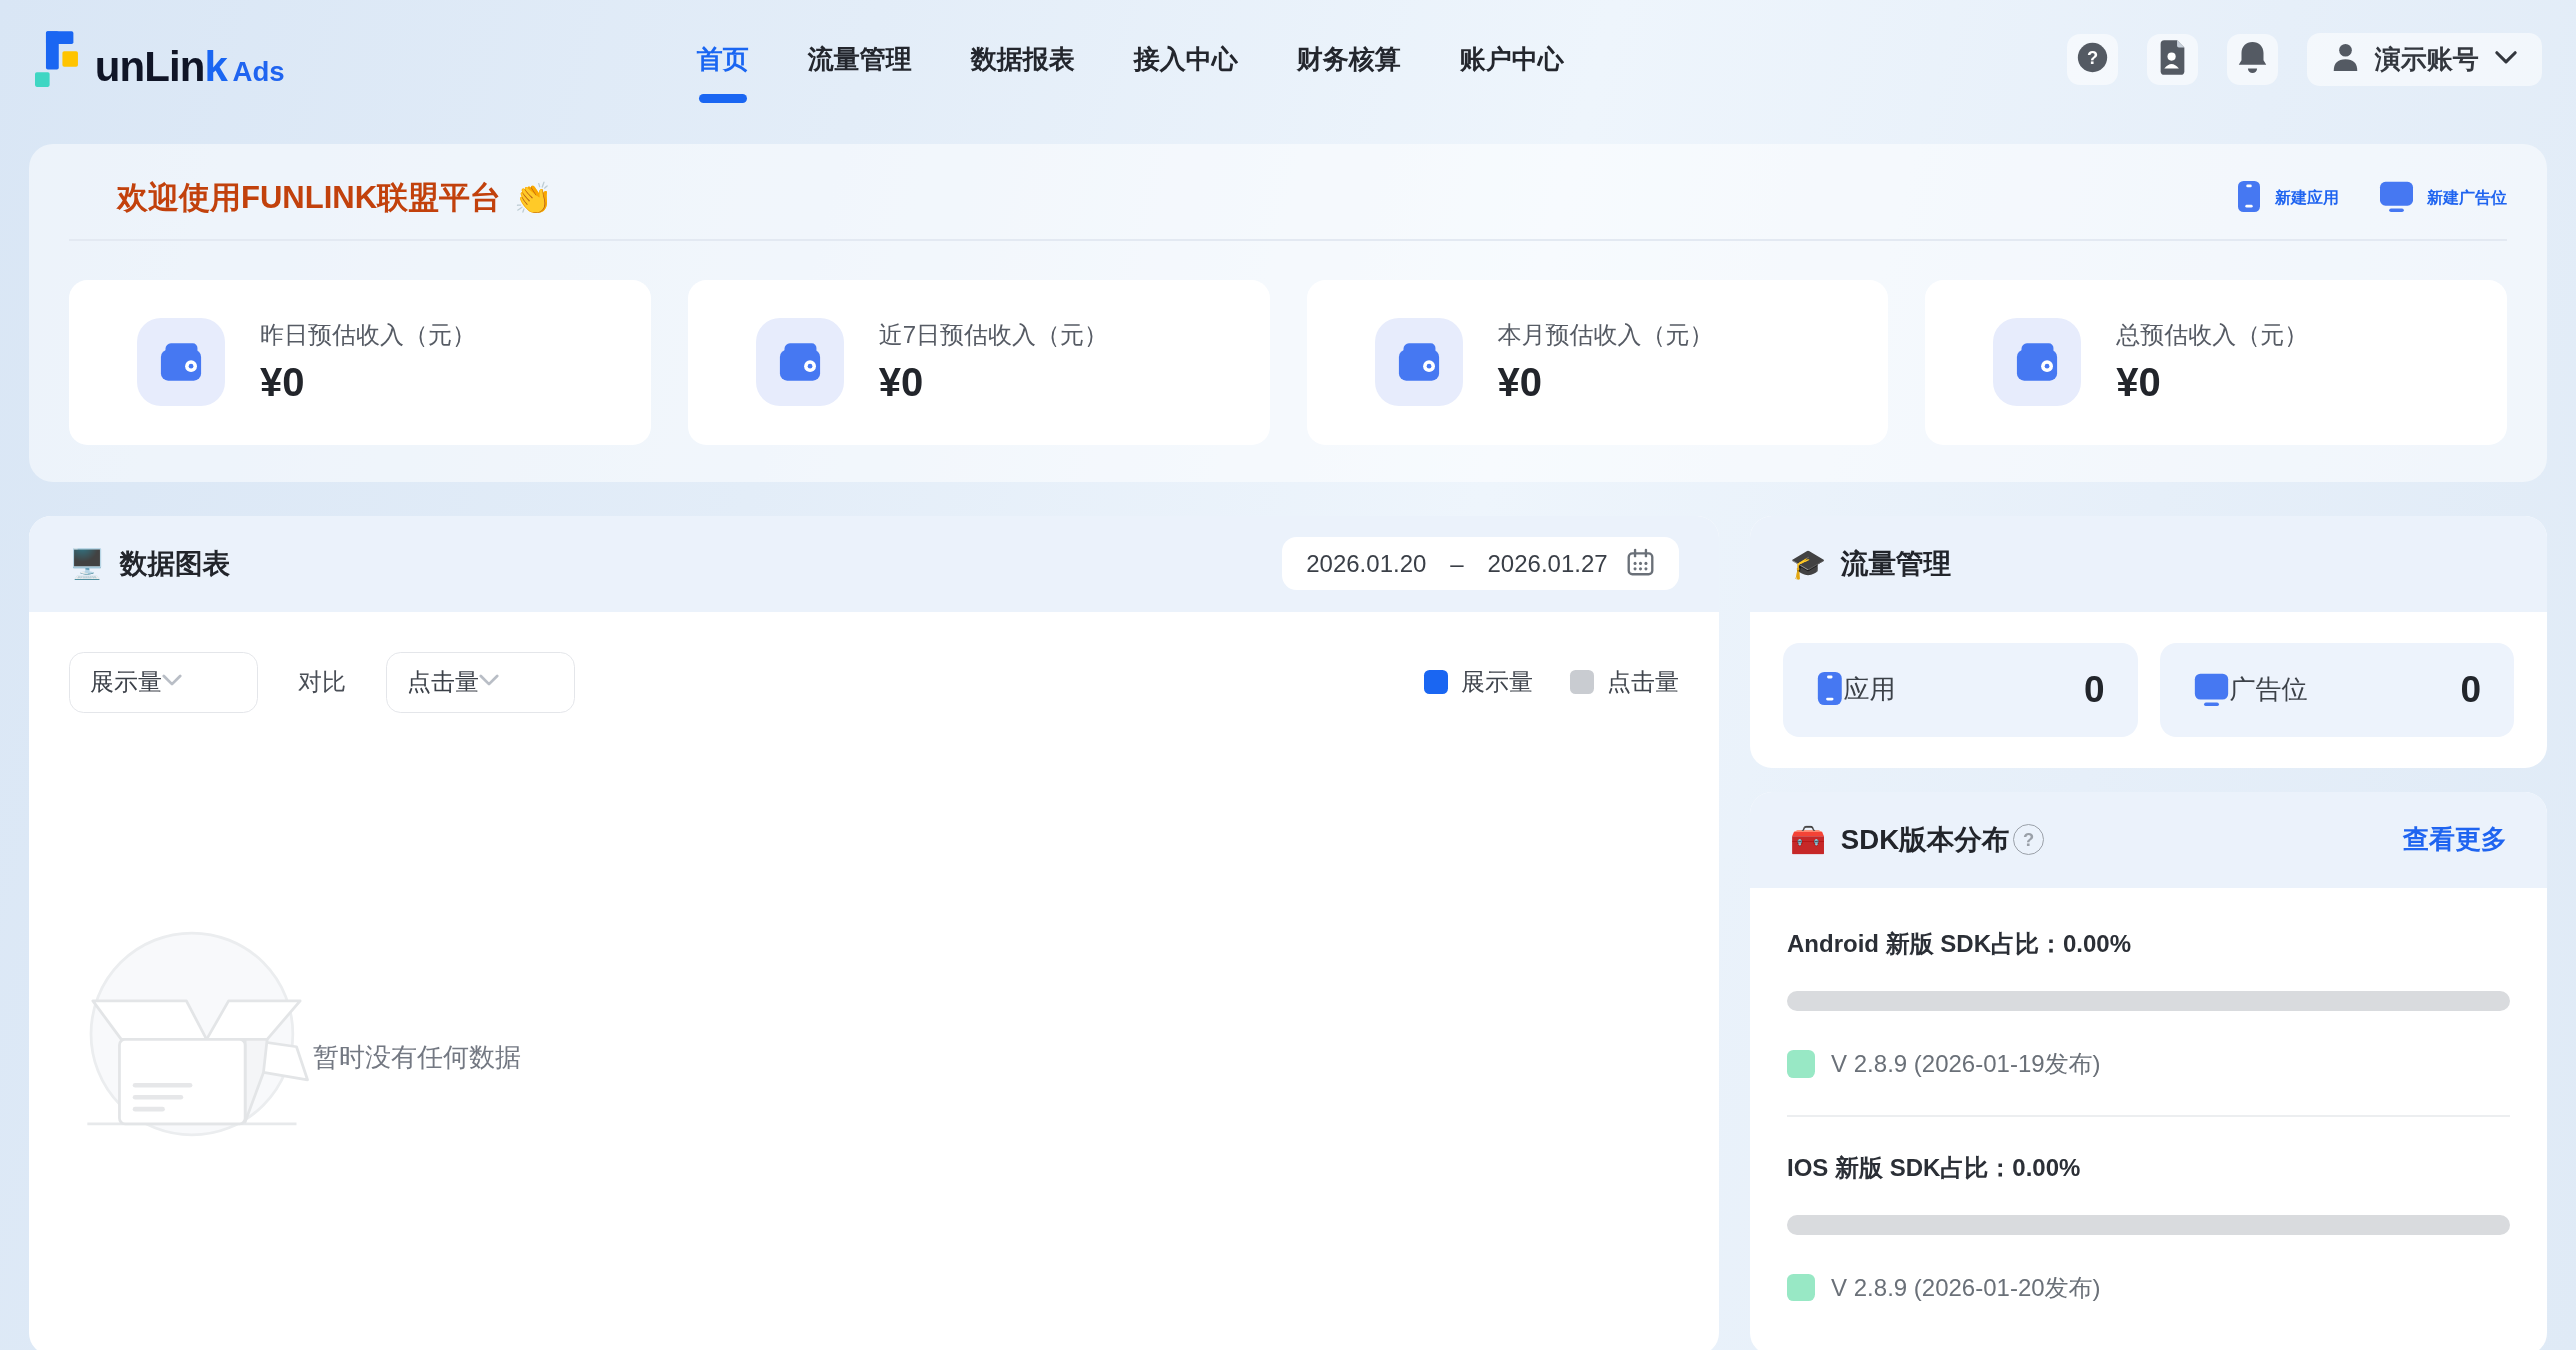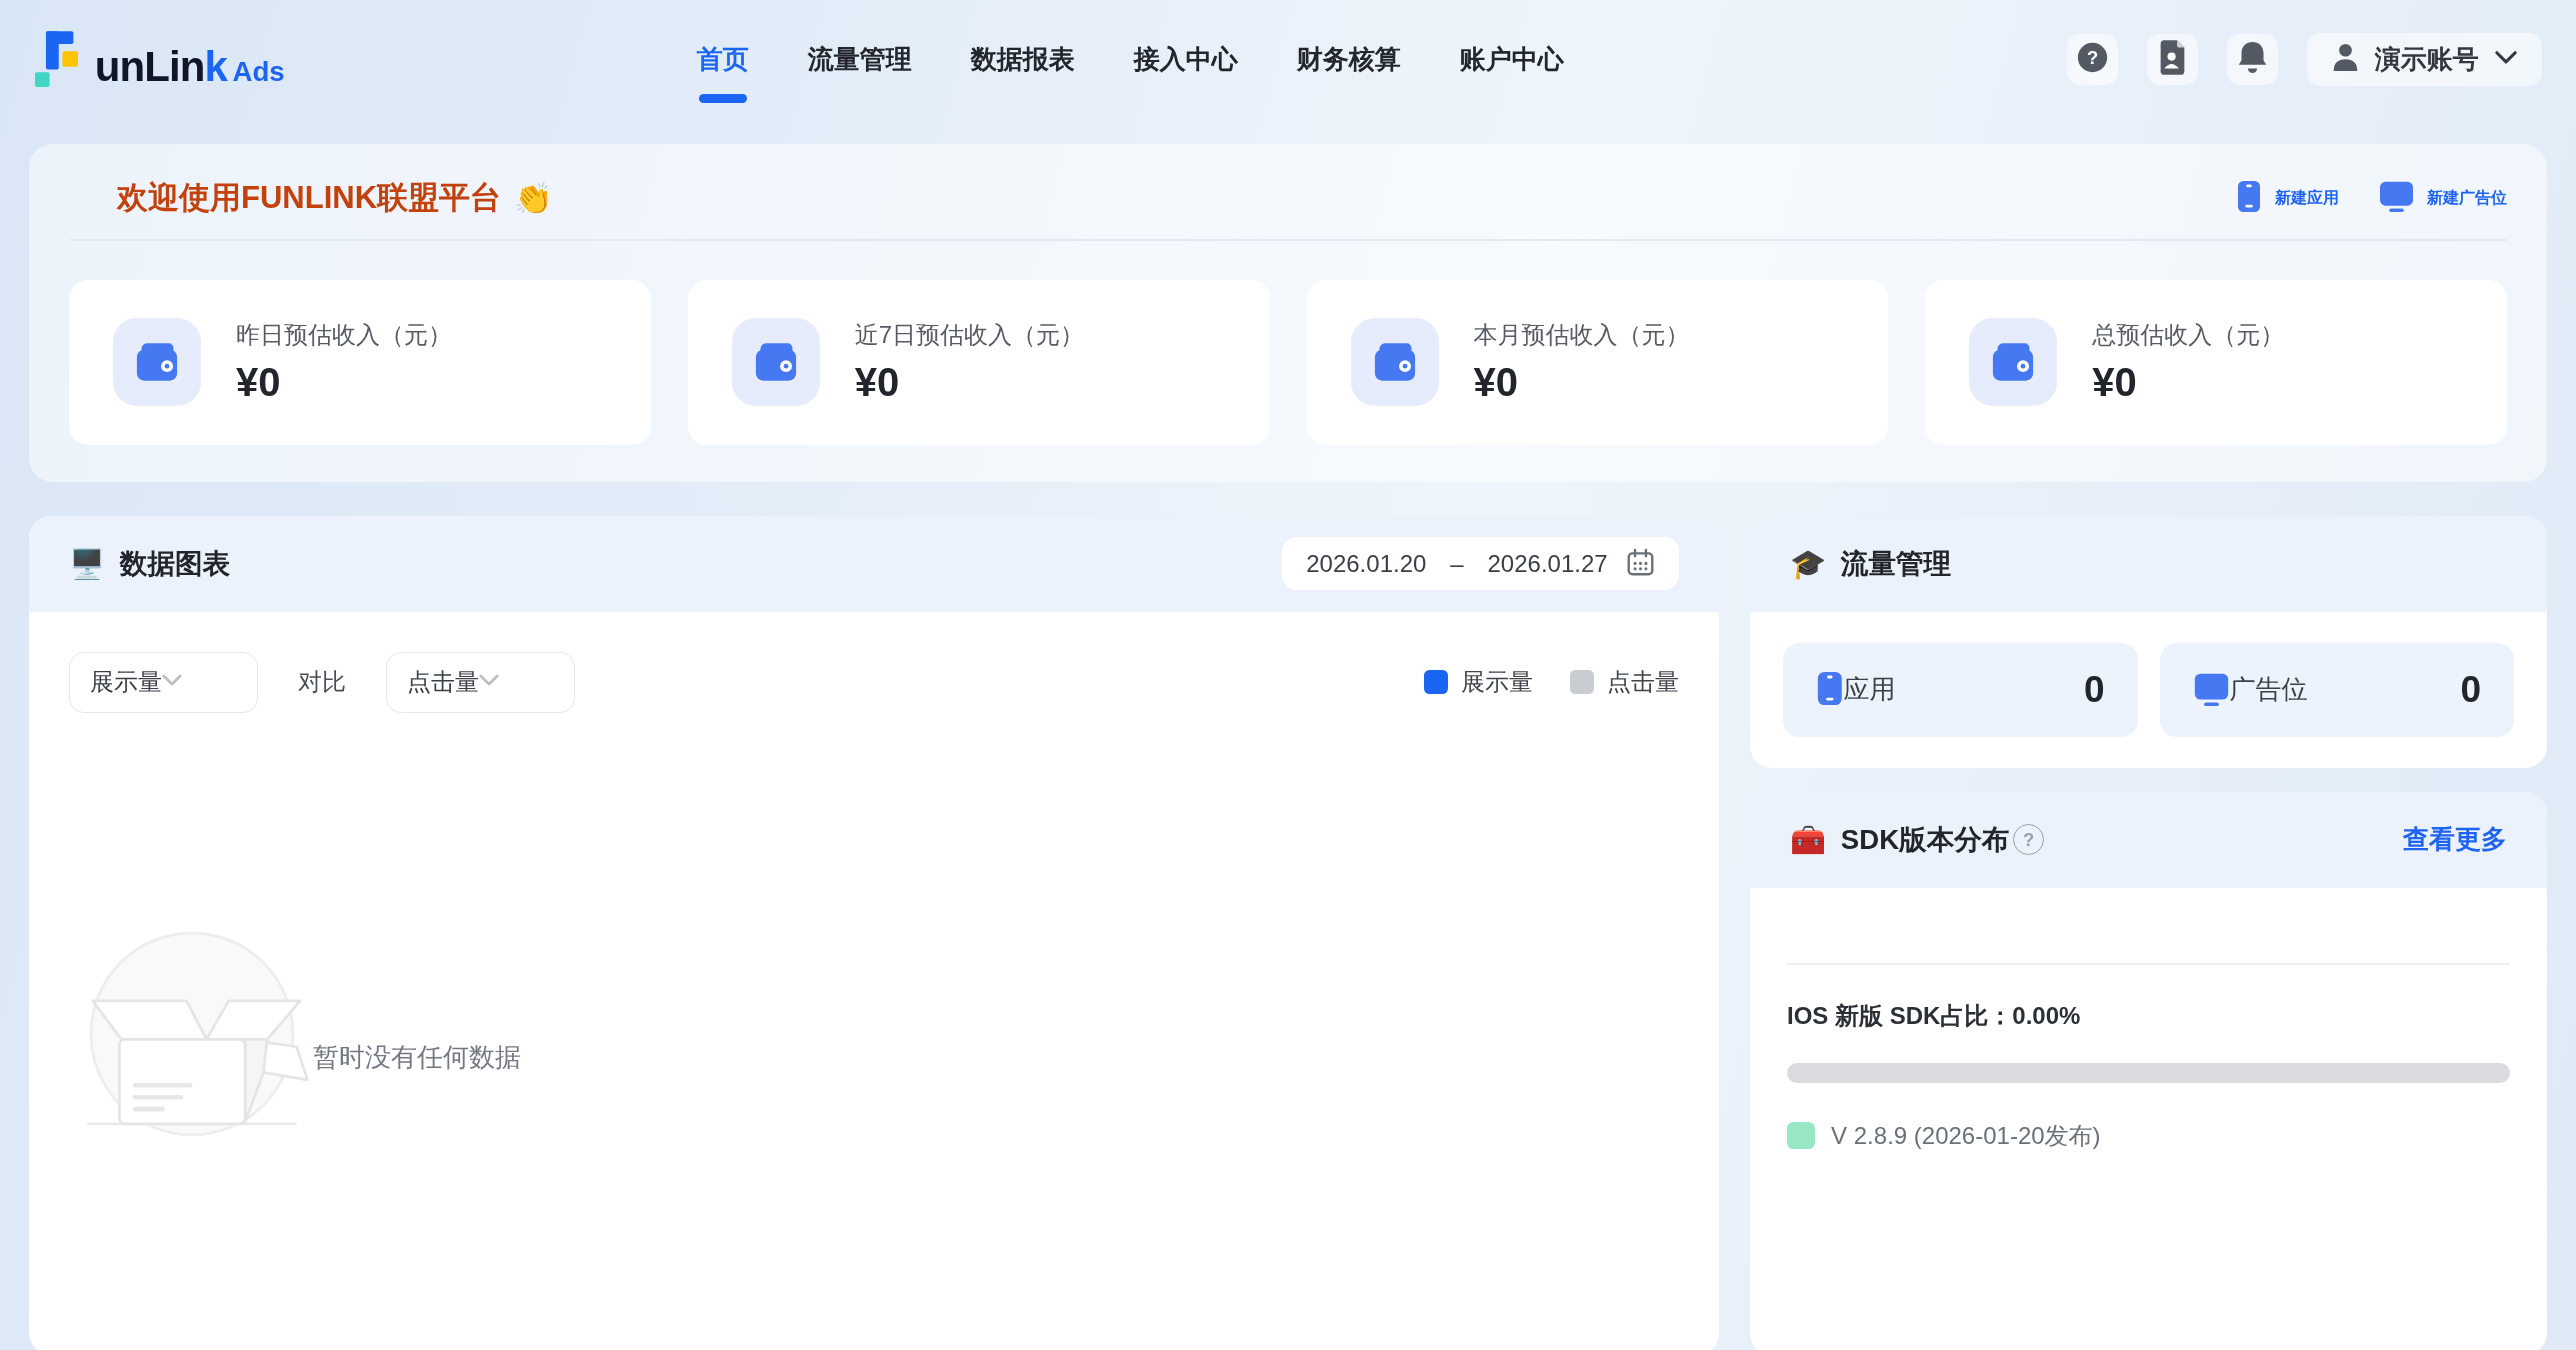--- a/index.html
+++ b/index.html
@@ -38,21 +38,21 @@
   .welcome-row { display:flex; align-items:center; }
   .welcome-title { font-size:31px; font-weight:700; color:#c2410c;margin-left:48px; }
   .welcome-emoji { font-size:31px; margin-left:13px; }
   .welcome-actions { margin-left:auto; display:flex; gap:40px; }
   .action-link { display:flex; align-items:center; gap:13px; font-size:16px; font-weight:600;
     color:#1f64f0; cursor:pointer;text-align:right; }
   .welcome-divider { height:1.8px; background:#e3e9f2; margin-top:20px; }
 
   .stat-cards { display:flex; gap:37px; margin-top:39px; }
   .stat-card { flex:1; height:165px; background:#ffffff; border-radius:18.4px;
-    display:flex; align-items:center; padding:0 44px; }
+    display:flex; align-items:center; padding:0 68px; }
   .stat-icon-wrap { width:88px; height:88px; border-radius:24px; background:#e7ecfc;
     display:flex; align-items:center; justify-content:center; flex:none; }
   .stat-text { margin-left:35px; }
   .stat-label { font-size:24px; color:#565b64; }
   .stat-value { font-size:40px; font-weight:700; color:#22252b; margin-top:9.2px; }
 
   
   .main-grid { margin-top:34px; display:flex; gap:31px; height:839px; }
   .panel { background:#ffffff; border-radius:22px; overflow:hidden; display:flex; flex-direction:column; }
   .panel-header { background:#ebf2fb; min-height:96px; display:flex; align-items:center; padding:0 40px; flex:none; }
@@ -380,20 +380,30 @@
       <section class="panel sdk-panel">
         <div class="panel-header">
           <span class="panel-title">
             <span class="panel-emoji">🧰</span>
             <span>SDK版本分布</span>
           </span>
           <span class="q-circle">?</span>
           <span class="sdk-more">查看更多</span>
         </div>
         <div class="sdk-body">
+          <div class="sdk-section">
+            <div class="sdk-section-label">Android 新版 SDK占比：0.00%</div>
+            <div class="sdk-bar">
+                <div class="sdk-bar-fill"></div>
+              </div>
+            <div class="sdk-version-row">
+              <span class="sdk-version-swatch"></span>
+              <span class="sdk-version-text">V 2.8.9 (2026-01-19发布)</span>
+            </div>
+          </div>
           <div class="sdk-divider"></div>
           <div class="sdk-section">
             <div class="sdk-section-label">IOS 新版 SDK占比：0.00%</div>
             <div class="sdk-bar">
                 <div class="sdk-bar-fill"></div>
               </div>
             <div class="sdk-version-row">
               <span class="sdk-version-swatch"></span>
               <span class="sdk-version-text">V 2.8.9 (2026-01-20发布)</span>
             </div>

